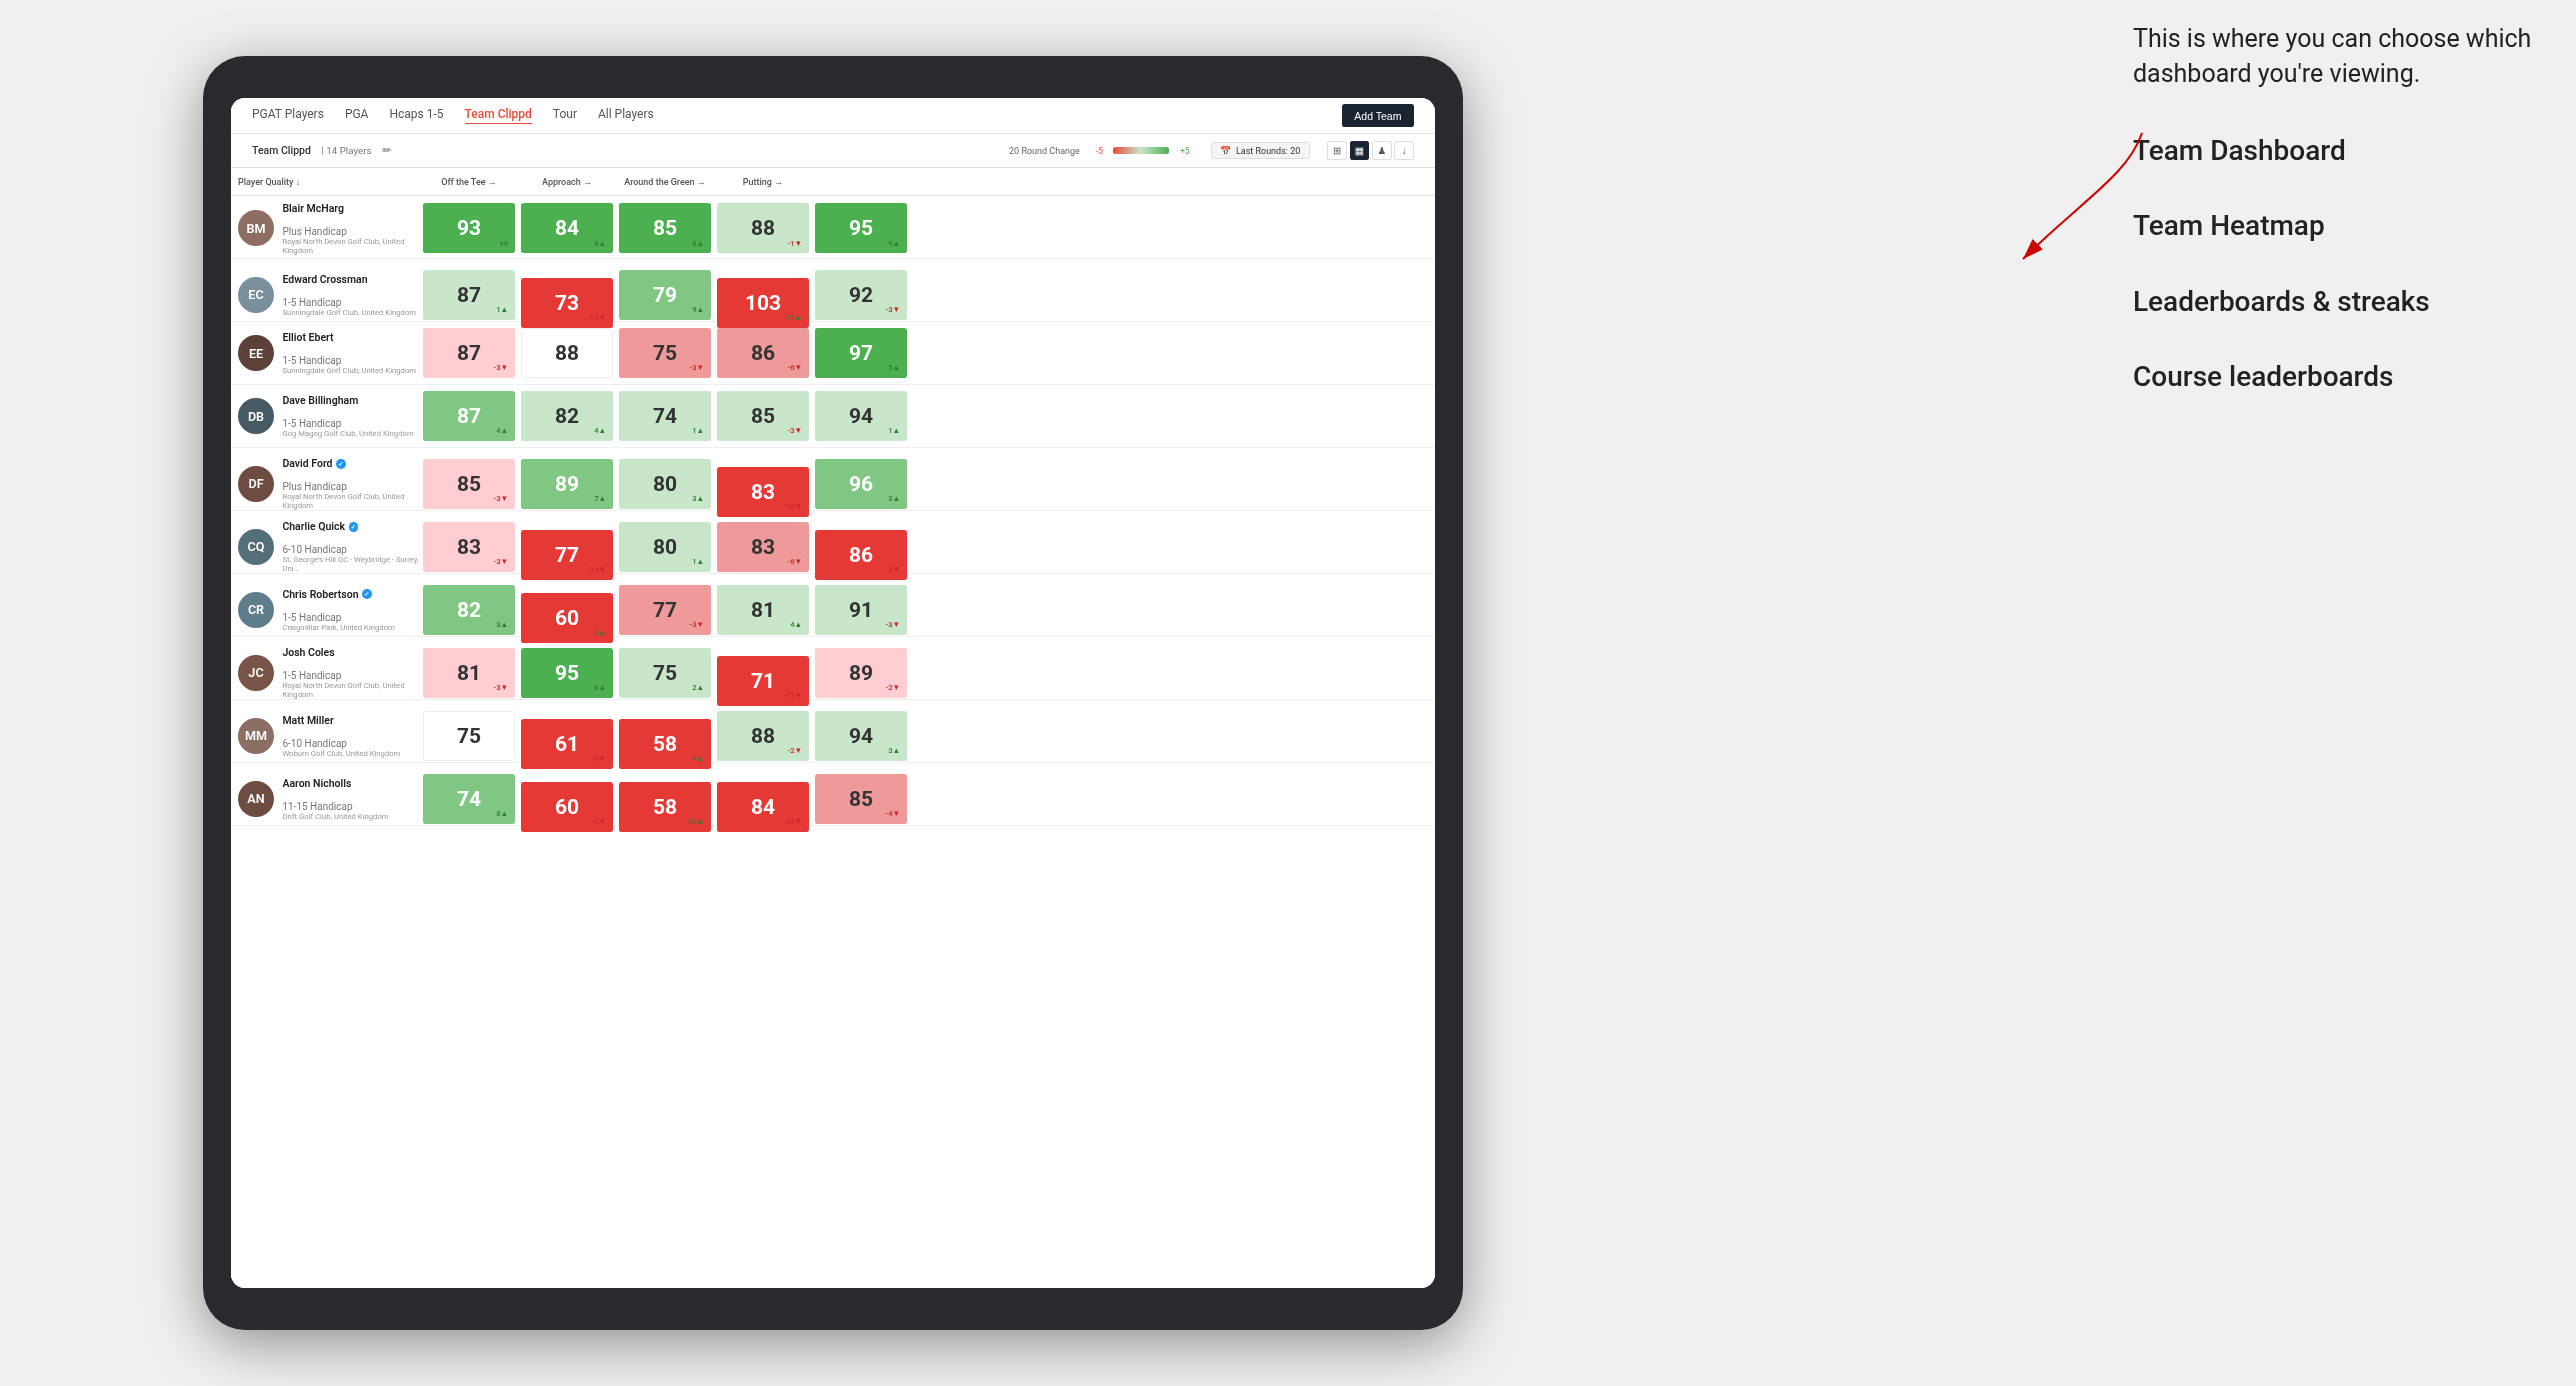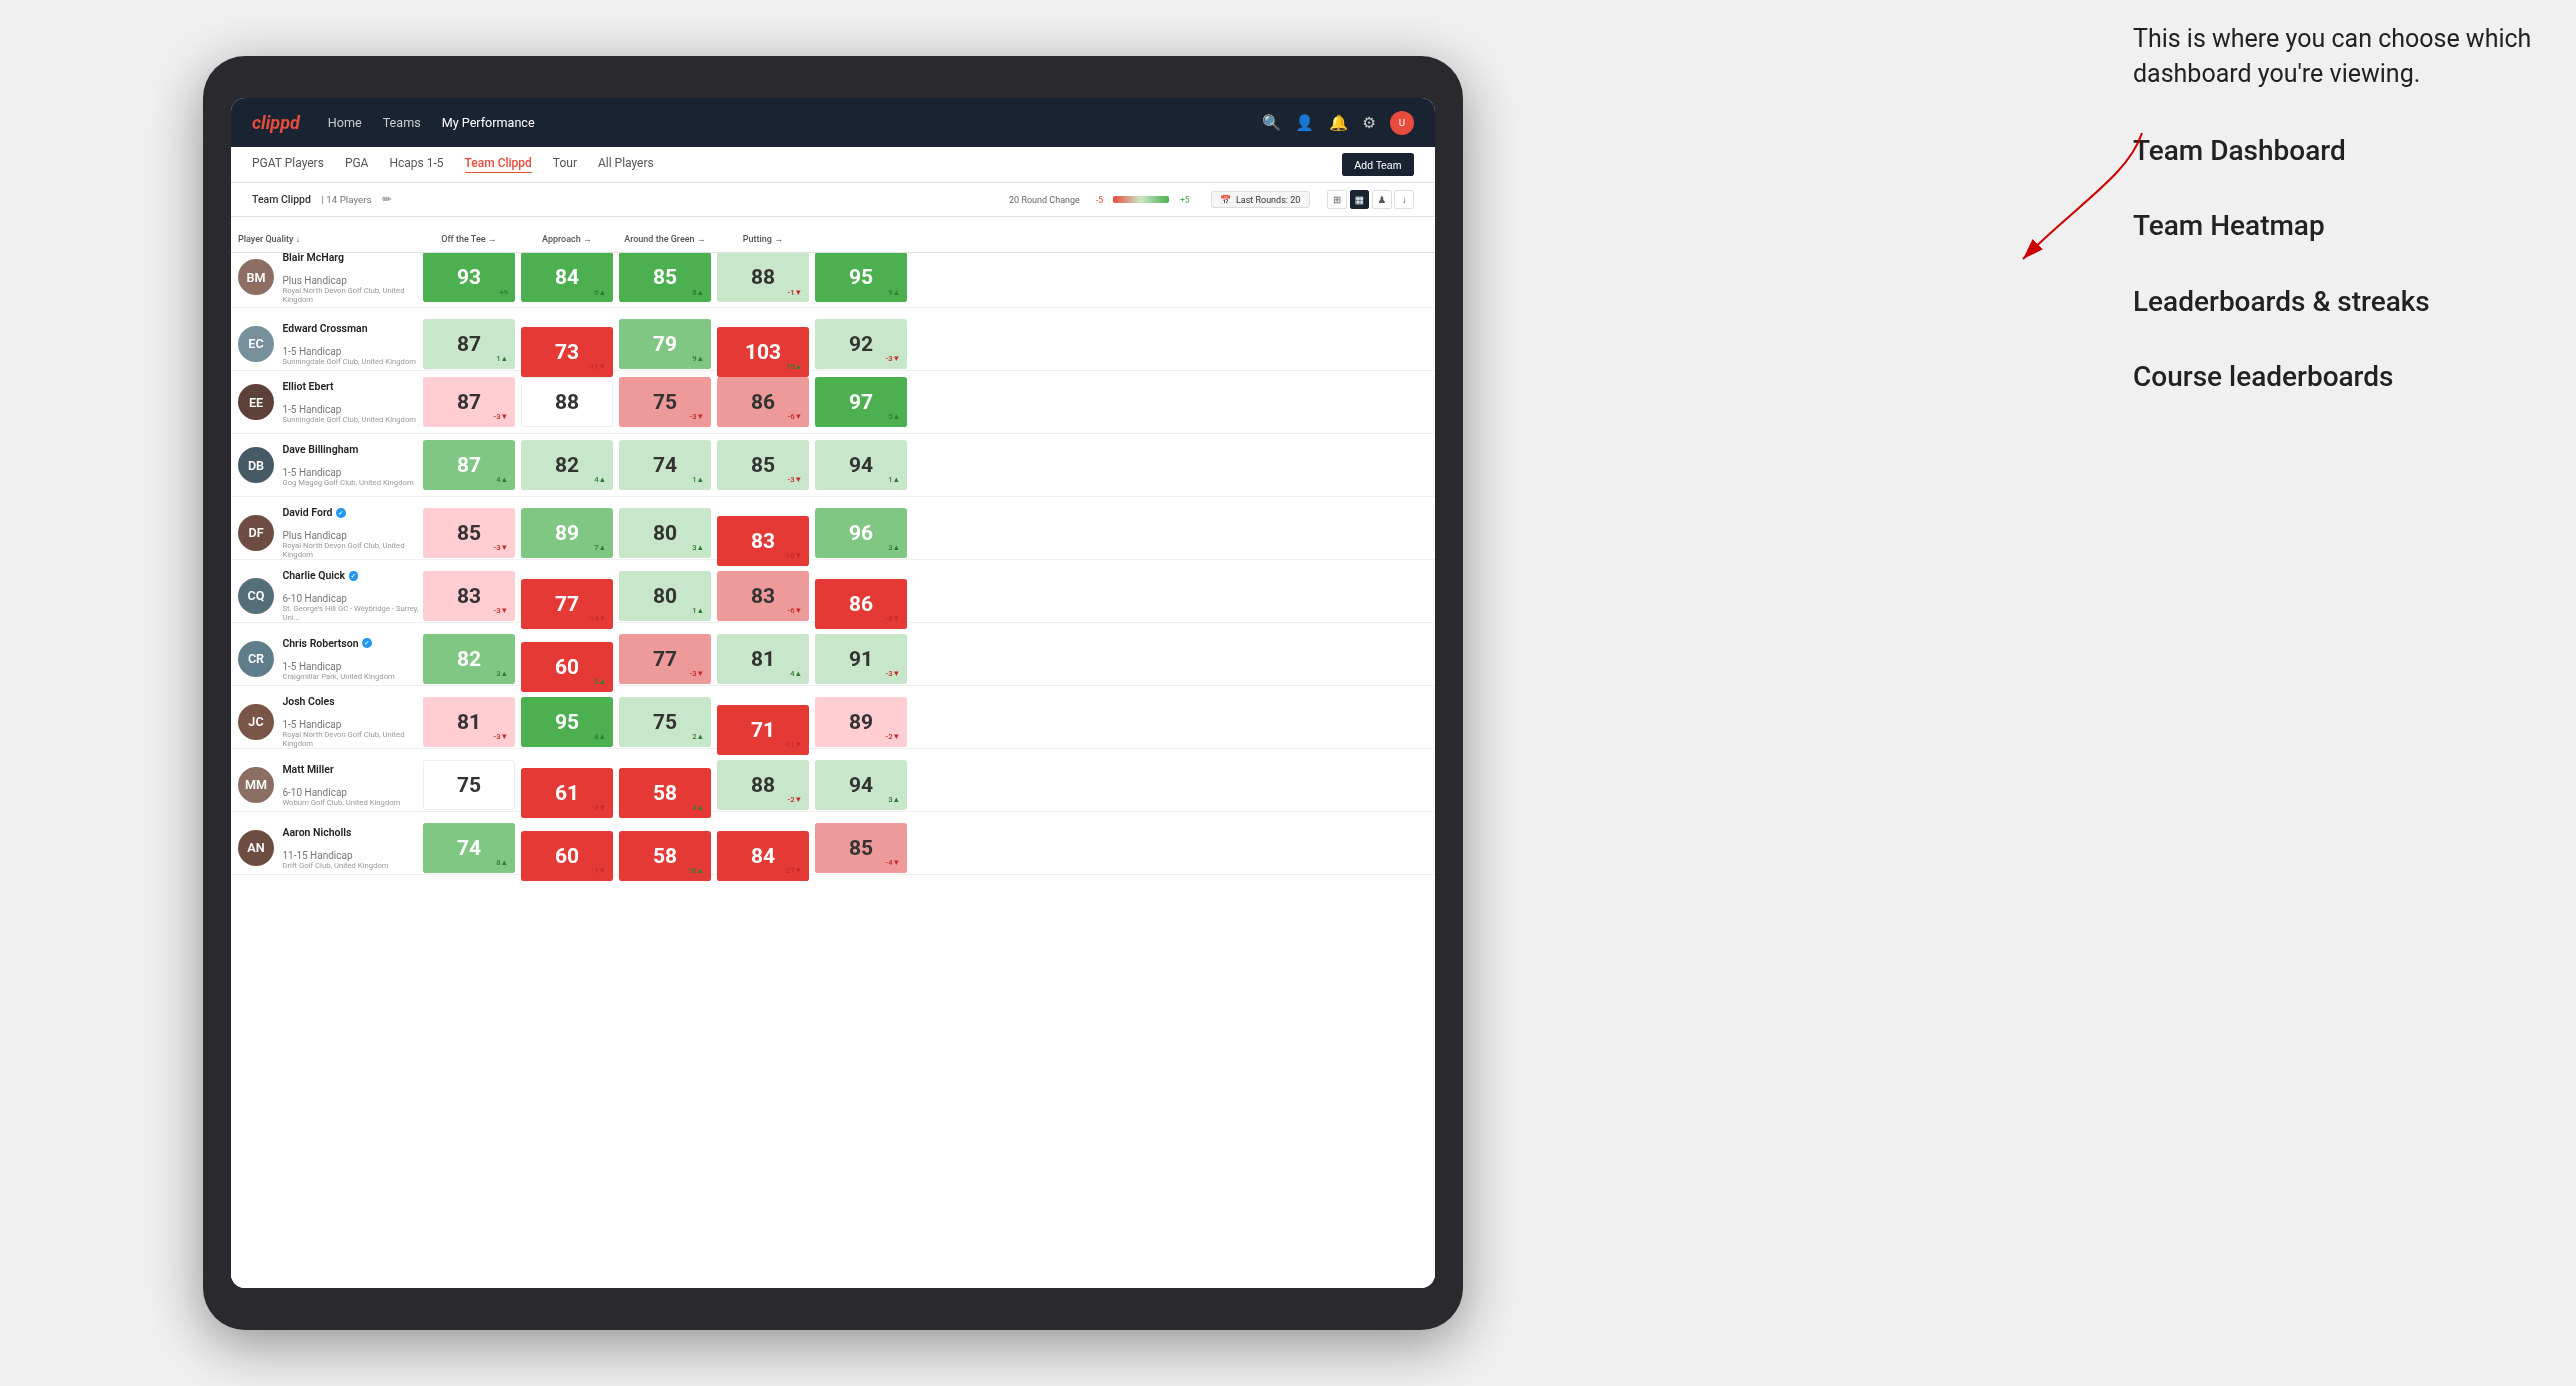--- a/index.html
+++ b/index.html
@@ -225,21 +225,21 @@
     
     .col-headers {
       display: grid;
       grid-template-columns: 182px 98px 98px 98px 98px 98px;
       background: #fff;
       border-bottom: 0.7px solid #e0e0e0;
       padding: 0 7px;
       height: 28px;
       align-items: center;
       position: sticky;
-      top: 8px;
+      top: 0;
       z-index: 10;
     }
     .col-header {
       font-size: 9px;
       color: #555;
       font-weight: 500;
       text-align: center;
     }
     .col-header:first-child { text-align: left; }
 
@@ -341,35 +341,20 @@
       top: 119px;
       pointer-events: none;
     }
   </style>
 </head>
 <body>
 
 <div class="tablet-frame">
   <div class="tablet-screen">
 
-    <div class="top-nav">
-      <span class="nav-logo">clippd</span>
-      <div class="nav-items">
-        <span class="nav-item">Home</span>
-        <span class="nav-item">Teams</span>
-        <span class="nav-item active">My Performance</span>
-      </div>
-      <div class="nav-icons">
-        <span class="nav-icon">🔍</span>
-        <span class="nav-icon">👤</span>
-        <span class="nav-icon">🔔</span>
-        <span class="nav-icon">⚙</span>
-        <div class="avatar-circle">U</div>
-      </div>
-    </div>
 
     <div class="sub-nav">
       <span class="sub-nav-item">PGAT Players</span>
       <span class="sub-nav-item">PGA</span>
       <span class="sub-nav-item">Hcaps 1-5</span>
       <span class="sub-nav-item active">Team Clippd</span>
       <span class="sub-nav-item">Tour</span>
       <span class="sub-nav-item">All Players</span>
       <div class="sub-nav-spacer"></div>
       <button class="add-team-btn">Add Team</button>

